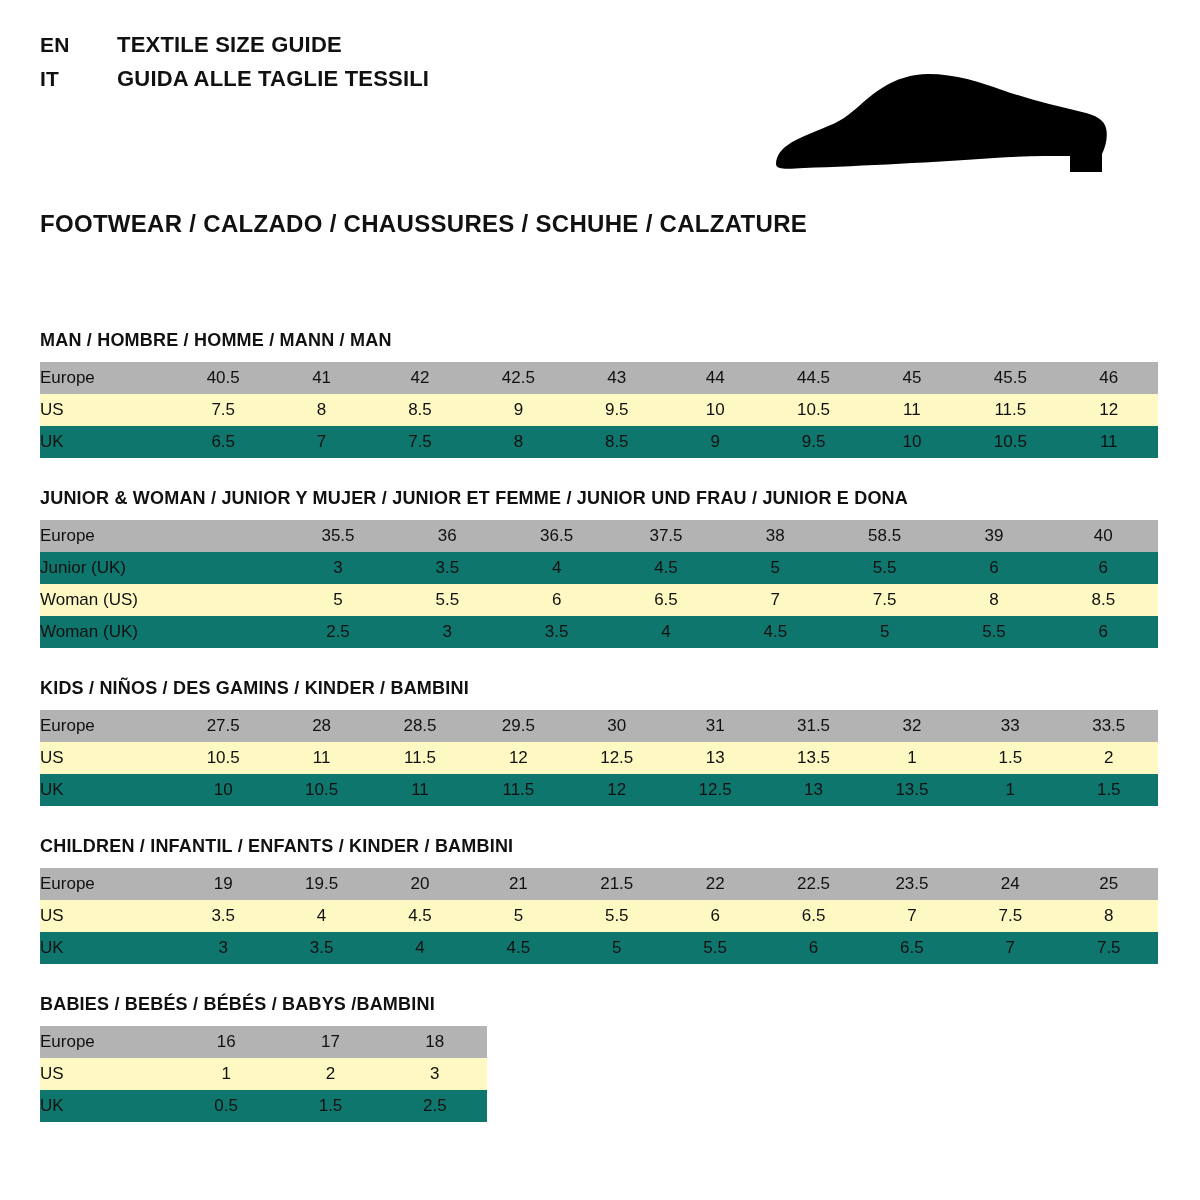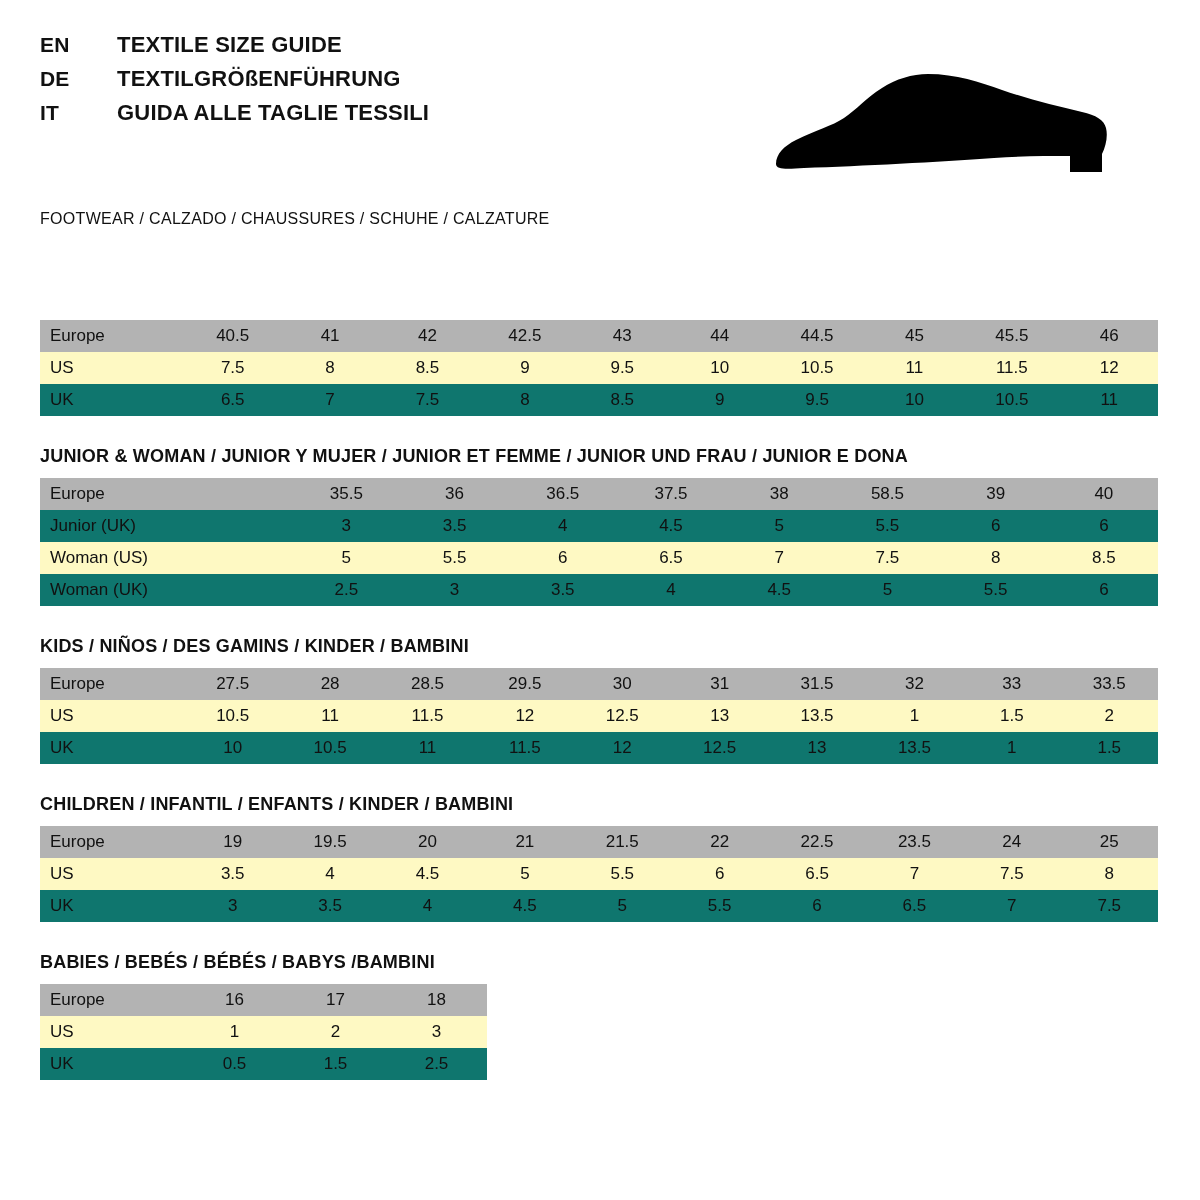--- a/index.html
+++ b/index.html
@@ -50,22 +50,22 @@
   }
   .shoe-wrap {
     width: 370px;
     margin-right: 20px;
     margin-top: 34px;
   }
   .shoe-wrap svg { display: block; }
 
   .footwear-title {
     margin-top: 22px;
-    font-size: 16px;
-    font-weight: normal;
+    font-size: 24px;
+    font-weight: bold;
     letter-spacing: 0.3px;
   }
 
   
   .section {
     margin-top: 30px;
   }
   .section-title {
     font-size: 18px;
     font-weight: bold;
@@ -82,21 +82,20 @@
   }
   table.size-table td {
     height: 32px;
     font-size: 17px;
     text-align: center;
     vertical-align: middle;
     padding: 0;
   }
   table.size-table td.rowhead {
     text-align: left;
-    padding-left: 10px;
     width: 134px;
   }
   tr.head-row td {
     background: #b3b3b3;
   }
   tr.body-row.odd td {
     background: #fef9c3;
   }
   tr.body-row.shade td {
     background: #0f766e;
@@ -108,44 +107,41 @@
 </head>
 <body>
 
 <div class="page">
 
   <div class="header">
     <div class="lang-block">
       <div class="lang-row">
         <span class="lang-code">EN</span>
         <span class="lang-text">TEXTILE SIZE GUIDE</span>
-      </div>
-      <div class="lang-row">
-        <span class="lang-code">DE</span>
-        <span class="lang-text">TEXTILGRÖßENFÜHRUNG</span>
       </div>
       <div class="lang-row">
         <span class="lang-code">IT</span>
         <span class="lang-text">GUIDA ALLE TAGLIE TESSILI</span>
       </div>
     </div>
 
     <div class="shoe-wrap">
       <svg viewBox="0 0 340 120" width="340" height="120" aria-hidden="true">
         <path fill="#000000" d="M6 96 C6 86 14 78 26 72 C46 62 62 58 74 50 C86 42 96 30 112 20
           C126 11 142 6 158 6 C186 6 210 14 232 22 C258 31 286 38 312 44
           C326 47 334 52 336 60 C338 68 336 78 332 86 L332 104 L300 104 L300 88
           C276 88 250 88 224 90 C168 94 92 98 34 100 C18 101 6 102 6 96 Z"></path>
       </svg>
     </div>
   </div>
 
   <div class="footwear-title">FOOTWEAR / CALZADO / CHAUSSURES / SCHUHE / CALZATURE</div>
 
   <div class="section" id="section-man">
+    <div class="section-title">MAN / HOMBRE / HOMME / MANN / MAN</div>
     <table class="size-table">
       <tbody>
           <tr class="head-row">
         <td class="rowhead">Europe</td>
         <td>40.5</td>
         <td>41</td>
         <td>42</td>
         <td>42.5</td>
         <td>43</td>
         <td>44</td>

